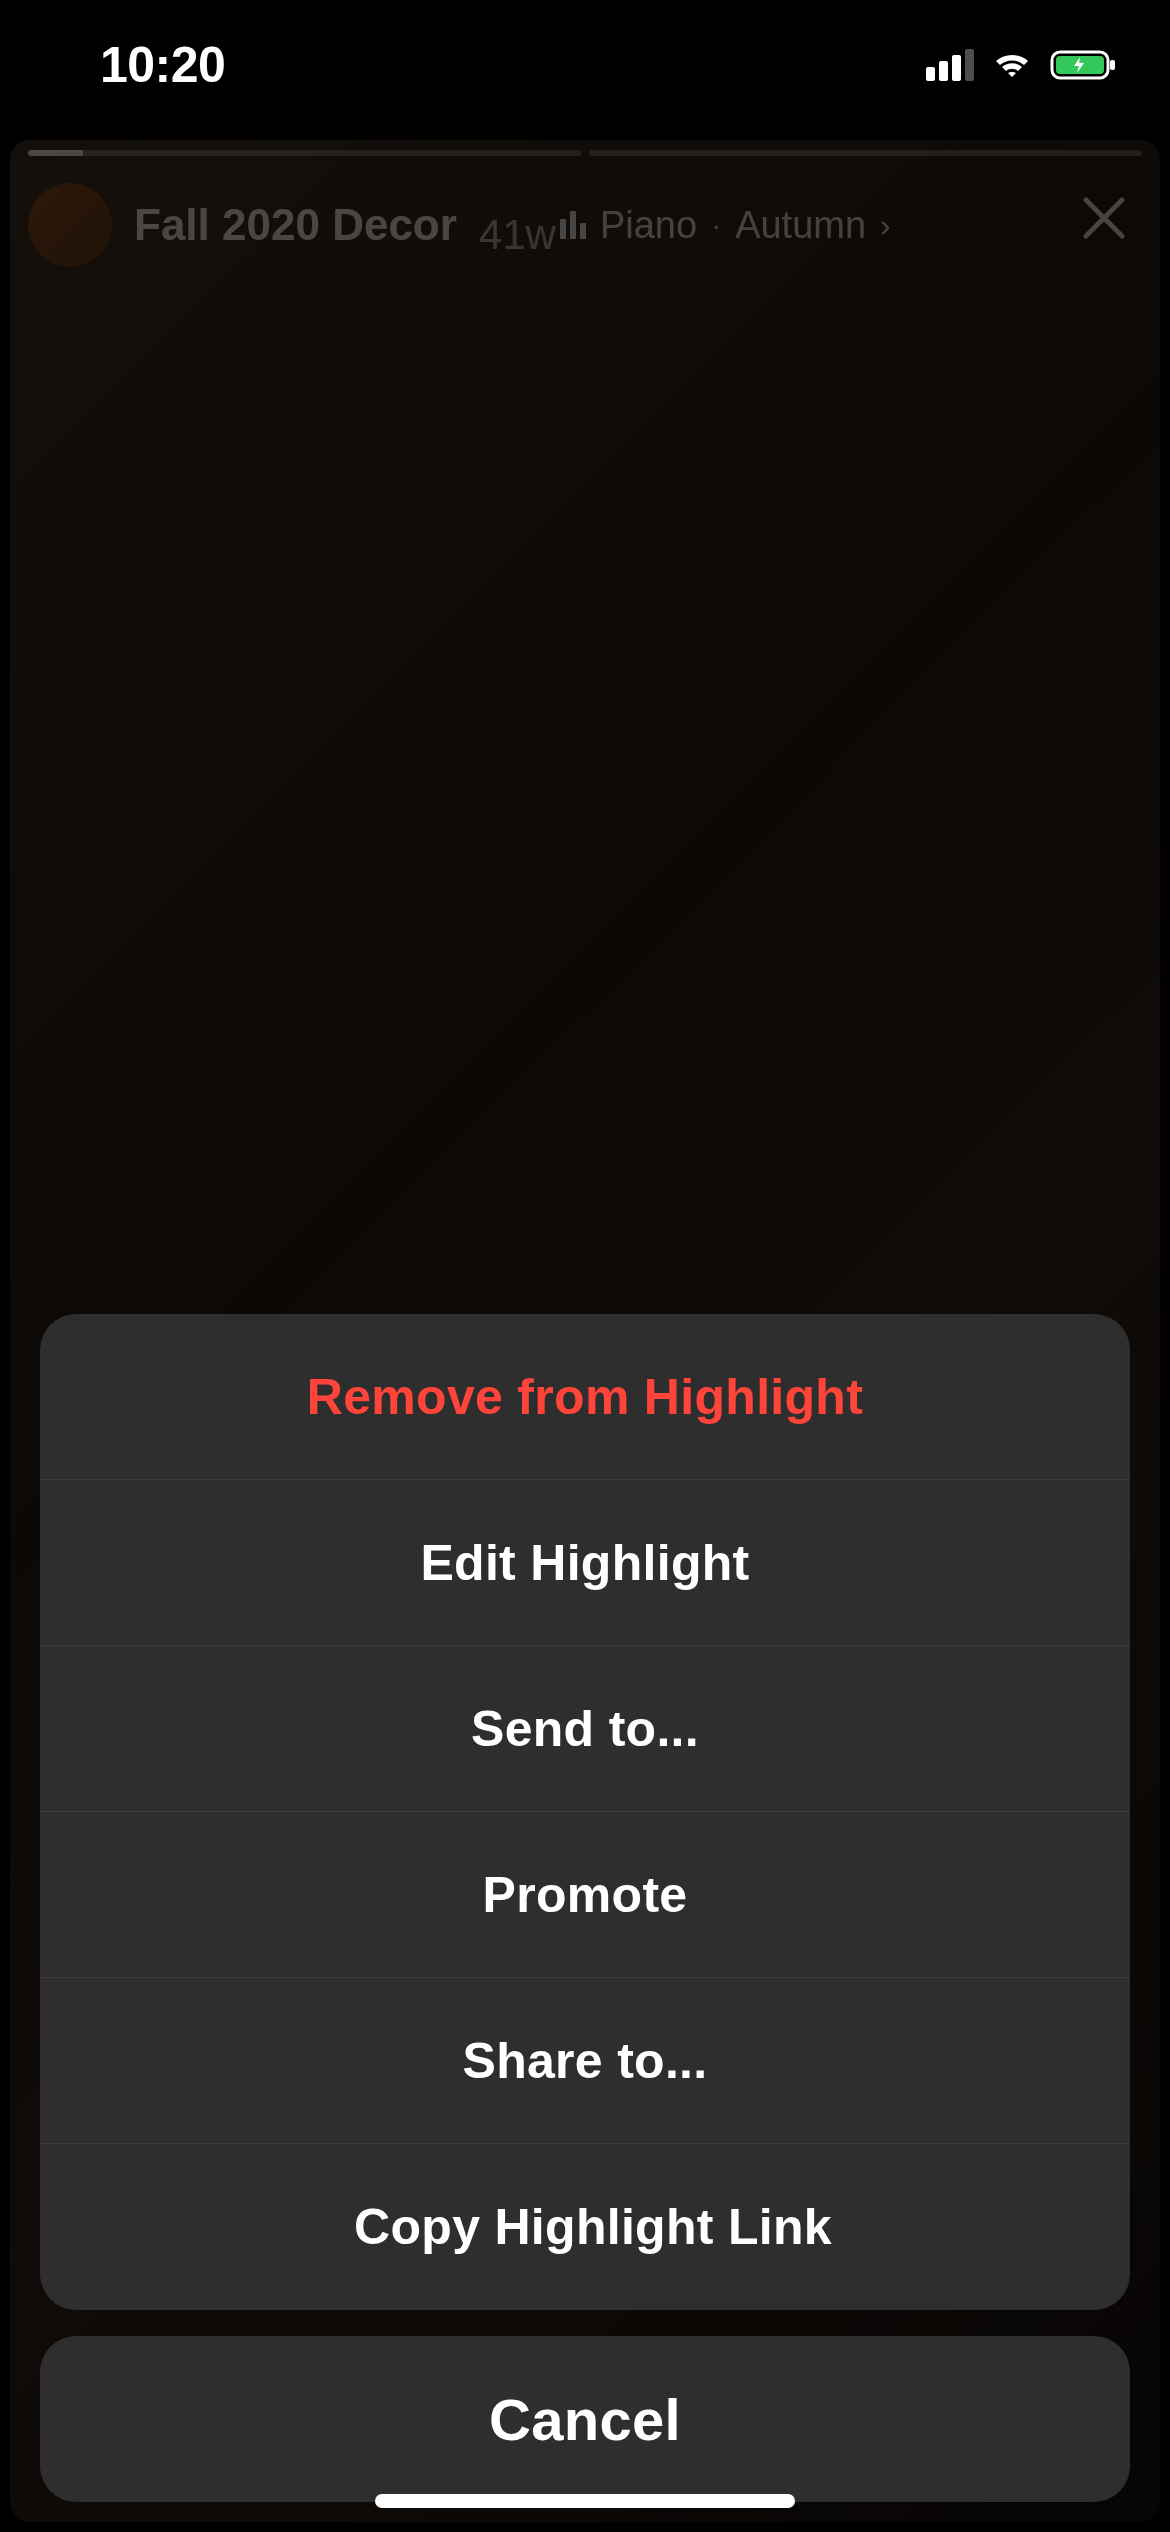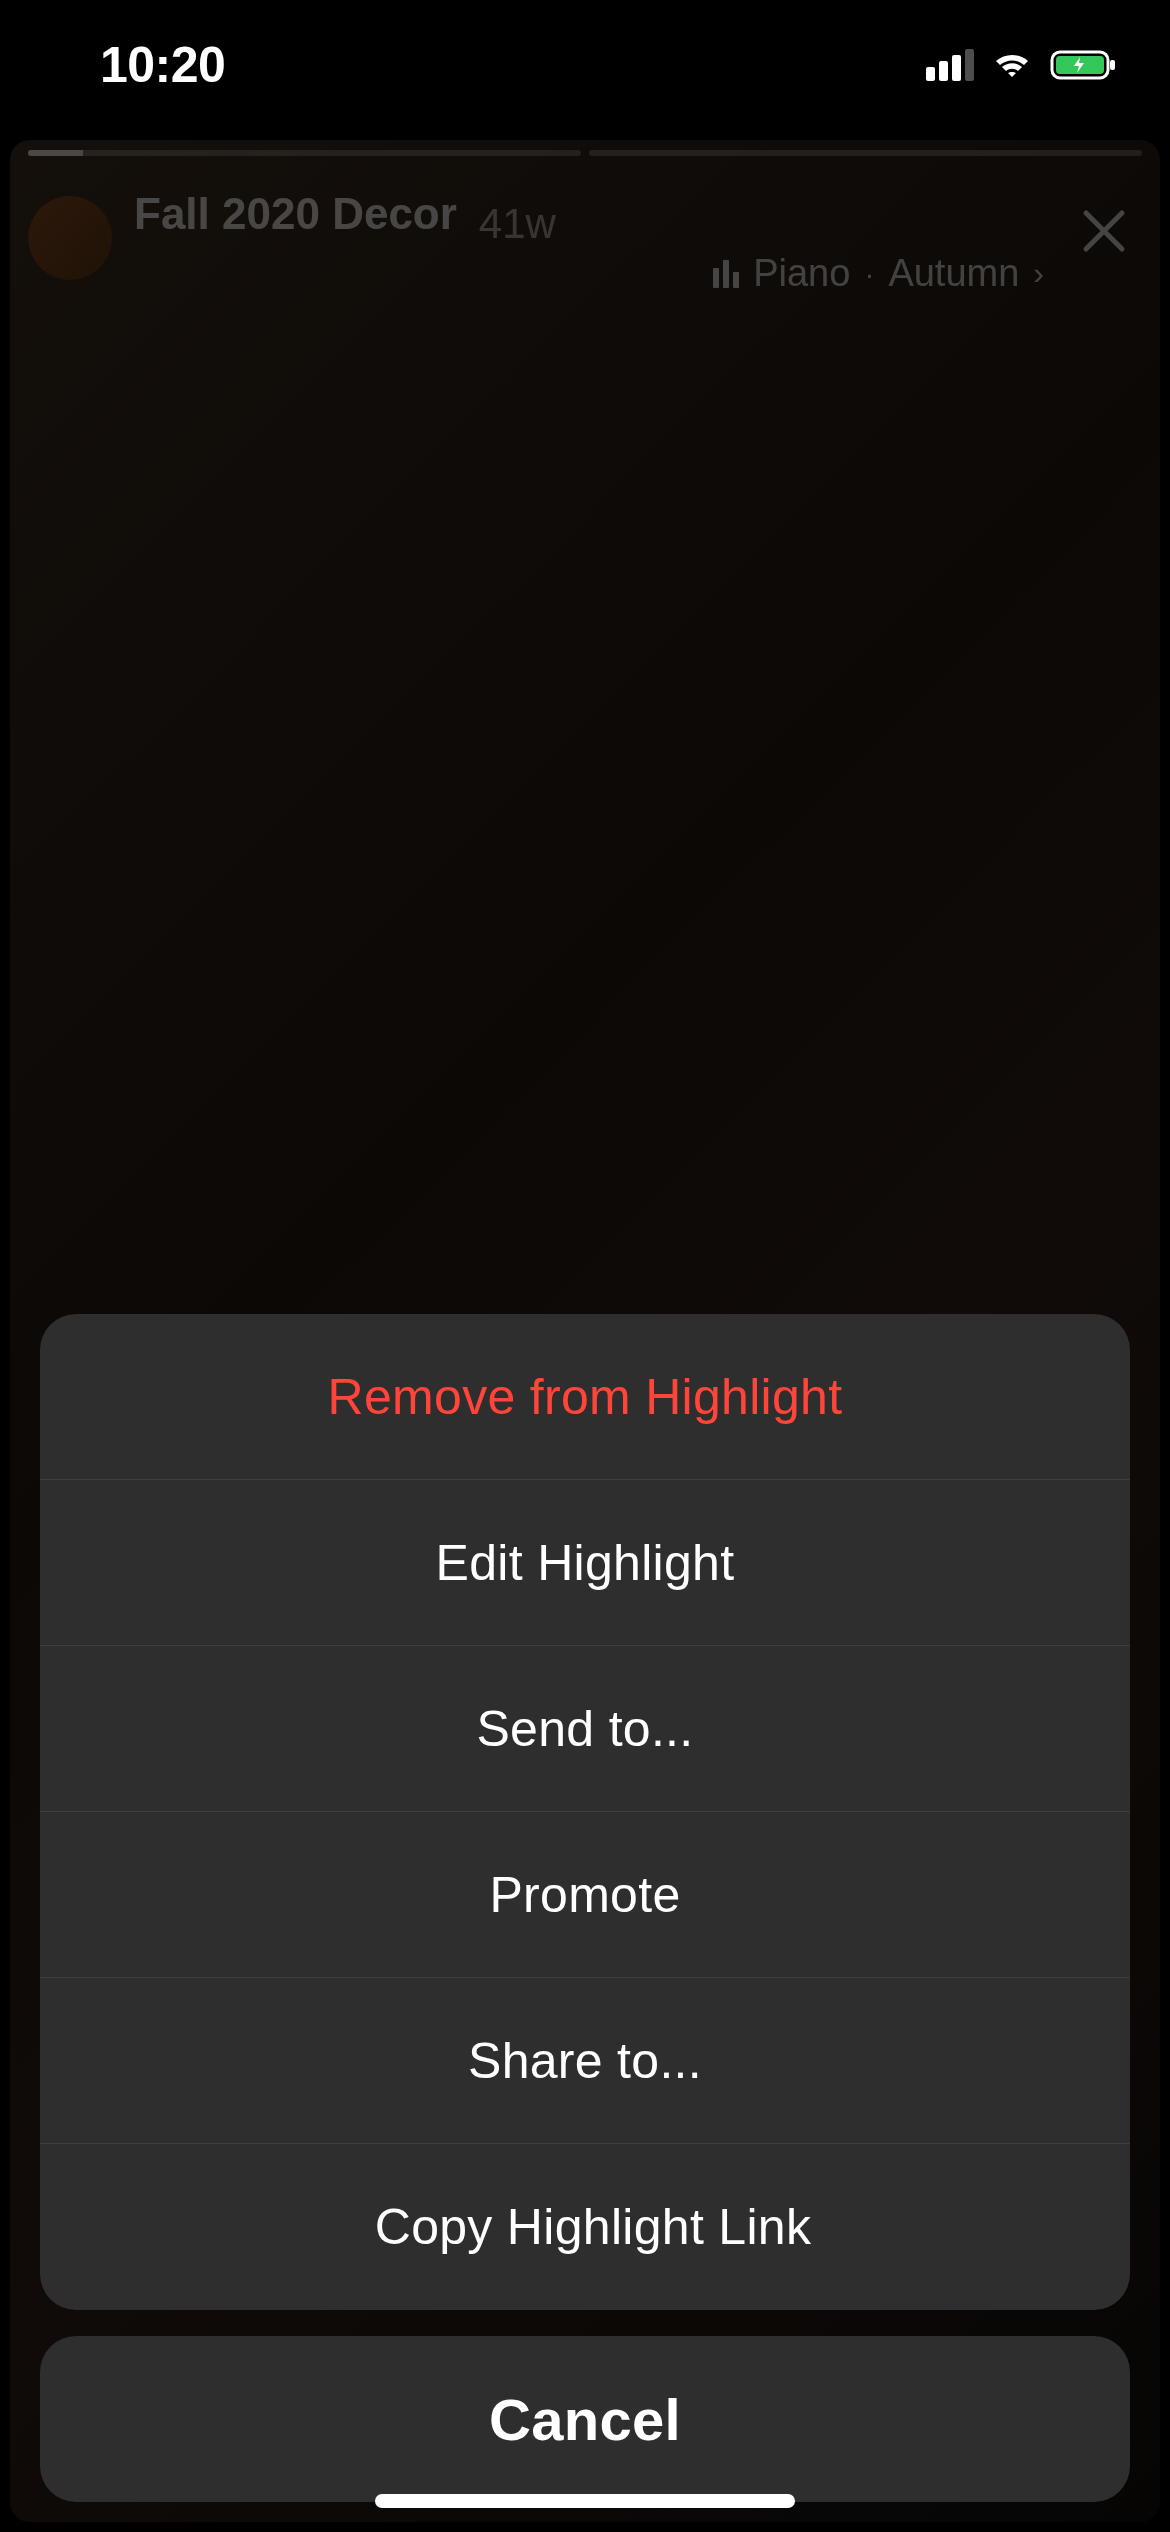--- a/index.html
+++ b/index.html
@@ -123,21 +123,21 @@
     .avatar {
       width: 84px;
       height: 84px;
       border-radius: 50%;
       background: linear-gradient(135deg, #8b4513, #5a2e0a);
       flex-shrink: 0;
     }
     .story-info {
       flex: 1;
       display: flex;
-      flex-direction: column;
+      flex-direction: row;
       gap: 4px;
     }
     .story-title-row {
       display: flex;
       align-items: center;
       gap: 22px;
     }
     .story-title {
       color: #fff;
       font-size: 44px;
@@ -204,21 +204,21 @@
       border-radius: 36px;
       overflow: hidden;
       margin-bottom: 26px;
     }
     .action-item {
       height: 166px;
       display: flex;
       align-items: center;
       justify-content: center;
       font-size: 50px;
-      font-weight: 400;
+      font-weight: 700;
       color: #fff;
       border-bottom: 1px solid rgba(255,255,255,0.08);
       letter-spacing: 0.3px;
     }
     .action-item:last-child {
       border-bottom: none;
       padding-left: 16px;
     }
     .action-item.destructive {
       color: #ff453a;

